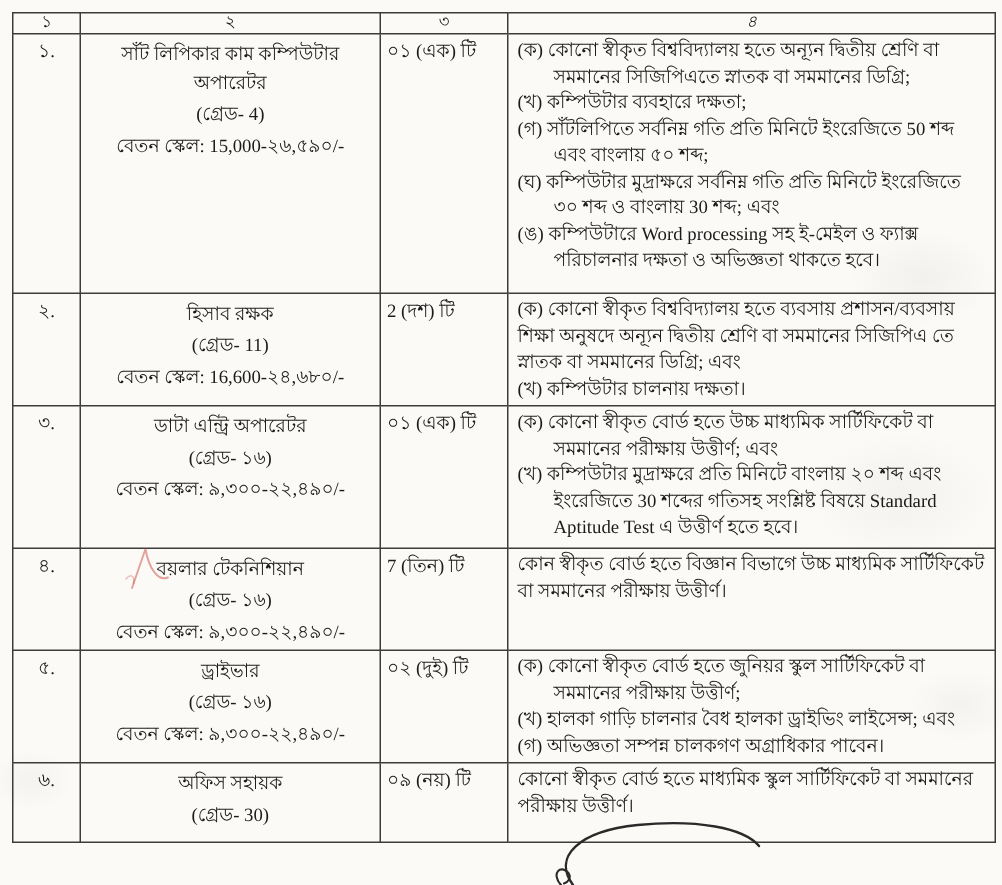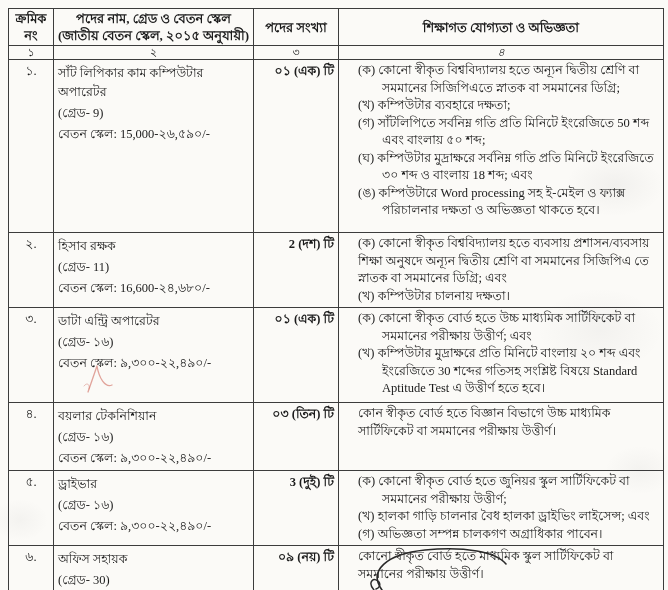--- a/index.html
+++ b/index.html
@@ -49,77 +49,65 @@
     text-align:center;font-size:11px;line-height:12px;padding:0 2px;
   }
   tr.numrow td.ital{font-style:italic;}
   tr.r1{height:173px;}
   tr.r2{height:70px;}
   tr.r3{height:95px;}
   tr.r4{height:58px;}
   tr.r5{height:72px;}
   tr.r6{height:53px;}
   td.serial{text-align:center;font-size:12.5px;padding-top:3px;}
-  td.post{text-align:left;}
+  td.post{text-align:center;}
   .post-line{line-height:19px;padding-top:2px;}
-  td.count{text-align:right;padding-top:3px;font-size:12.5px;font-weight:bold;}
-  td.qual{padding:2px 5px 2px 19px;}
+  td.count{text-align:left;padding-top:3px;font-size:12.5px;}
+  td.qual{padding:2px 5px 2px 6px;}
   .qline{line-height:17.5px;}
   .hang{padding-left:24px;text-indent:-24px;}
   .overlay{position:absolute;pointer-events:none;}
   .red-mark{left:78px;top:358px;width:45px;height:45px;}
   .signature{left:330px;top:541px;width:205px;height:49px;}
 </style>
 </head>
 <body>
 
 <div class="page">
 
   <table class="circular">
     <colgroup>
       <col class="c-serial">
         <col class="c-post">
         <col class="c-count">
         <col class="c-qual">
     </colgroup>
 
     <tbody>
-        <tr class="hdr">
-      <th>
-        <div>ক্রমিক</div>
-        <div>নং</div>
-      </th>
-      <th>
-        <div>পদের নাম, গ্রেড ও বেতন স্কেল</div>
-        <div>(জাতীয় বেতন স্কেল, ২০১৫ অনুযায়ী)</div>
-      </th>
-      <th>পদের সংখ্যা</th>
-      <th>শিক্ষাগত যোগ্যতা ও অভিজ্ঞতা</th>
-    </tr>
 
     <tr class="numrow">
       <td>১</td>
       <td>২</td>
       <td>৩</td>
       <td class="ital">৪</td>
     </tr>
 
     <tr class="r1">
       <td class="serial">১.</td>
       <td class="post">
         <div class="post-line">সাঁট লিপিকার কাম কম্পিউটার অপারেটর</div>
-        <div class="post-line">(গ্রেড- 9)</div>
+        <div class="post-line">(গ্রেড- 4)</div>
         <div class="post-line">বেতন স্কেল: 15,000-২৬,৫৯০/-</div>
       </td>
       <td class="count">০১ (এক) টি</td>
       <td class="qual">
         <div class="qline hang">(ক) কোনো স্বীকৃত বিশ্ববিদ্যালয় হতে অন্যূন দ্বিতীয় শ্রেণি বা সমমানের সিজিপিএতে স্নাতক বা সমমানের ডিগ্রি;</div>
         <div class="qline hang">(খ) কম্পিউটার ব্যবহারে দক্ষতা;</div>
         <div class="qline hang">(গ) সাঁটলিপিতে সর্বনিম্ন গতি প্রতি মিনিটে ইংরেজিতে 50 শব্দ এবং বাংলায় ৫০ শব্দ;</div>
-        <div class="qline hang">(ঘ) কম্পিউটার মুদ্রাক্ষরে সর্বনিম্ন গতি প্রতি মিনিটে ইংরেজিতে ৩০ শব্দ ও বাংলায় 18 শব্দ; এবং</div>
+        <div class="qline hang">(ঘ) কম্পিউটার মুদ্রাক্ষরে সর্বনিম্ন গতি প্রতি মিনিটে ইংরেজিতে ৩০ শব্দ ও বাংলায় 30 শব্দ; এবং</div>
         <div class="qline hang">(ঙ) কম্পিউটারে Word processing সহ ই-মেইল ও  ফ্যাক্স পরিচালনার দক্ষতা ও অভিজ্ঞতা থাকতে হবে।</div>
       </td>
     </tr>
 
     <tr class="r2">
       <td class="serial">২.</td>
       <td class="post">
         <div class="post-line">হিসাব রক্ষক</div>
         <div class="post-line">(গ্রেড- 11)</div>
         <div class="post-line">বেতন স্কেল: 16,600-২৪,৬৮০/-</div>
@@ -145,34 +133,34 @@
       </td>
     </tr>
 
     <tr class="r4">
       <td class="serial">৪.</td>
       <td class="post">
         <div class="post-line">বয়লার টেকনিশিয়ান</div>
         <div class="post-line">(গ্রেড- ১৬)</div>
         <div class="post-line">বেতন স্কেল: ৯,৩০০-২২,৪৯০/-</div>
       </td>
-      <td class="count">০৩ (তিন) টি</td>
+      <td class="count">7 (তিন) টি</td>
       <td class="qual">
         <div class="qline">কোন স্বীকৃত বোর্ড হতে বিজ্ঞান বিভাগে উচ্চ মাধ্যমিক সার্টিফিকেট বা সমমানের পরীক্ষায় উত্তীর্ণ।</div>
       </td>
     </tr>
 
     <tr class="r5">
       <td class="serial">৫.</td>
       <td class="post">
         <div class="post-line">ড্রাইভার</div>
         <div class="post-line">(গ্রেড- ১৬)</div>
         <div class="post-line">বেতন স্কেল: ৯,৩০০-২২,৪৯০/-</div>
       </td>
-      <td class="count">3 (দুই) টি</td>
+      <td class="count">০২ (দুই) টি</td>
       <td class="qual">
         <div class="qline hang">(ক) কোনো স্বীকৃত বোর্ড হতে জুনিয়র স্কুল সার্টিফিকেট বা সমমানের পরীক্ষায় উত্তীর্ণ;</div>
         <div class="qline hang">(খ) হালকা গাড়ি চালনার বৈধ হালকা ড্রাইভিং লাইসেন্স; এবং</div>
         <div class="qline hang">(গ) অভিজ্ঞতা সম্পন্ন চালকগণ অগ্রাধিকার পাবেন।</div>
       </td>
     </tr>
 
     <tr class="r6">
       <td class="serial">৬.</td>
       <td class="post">

